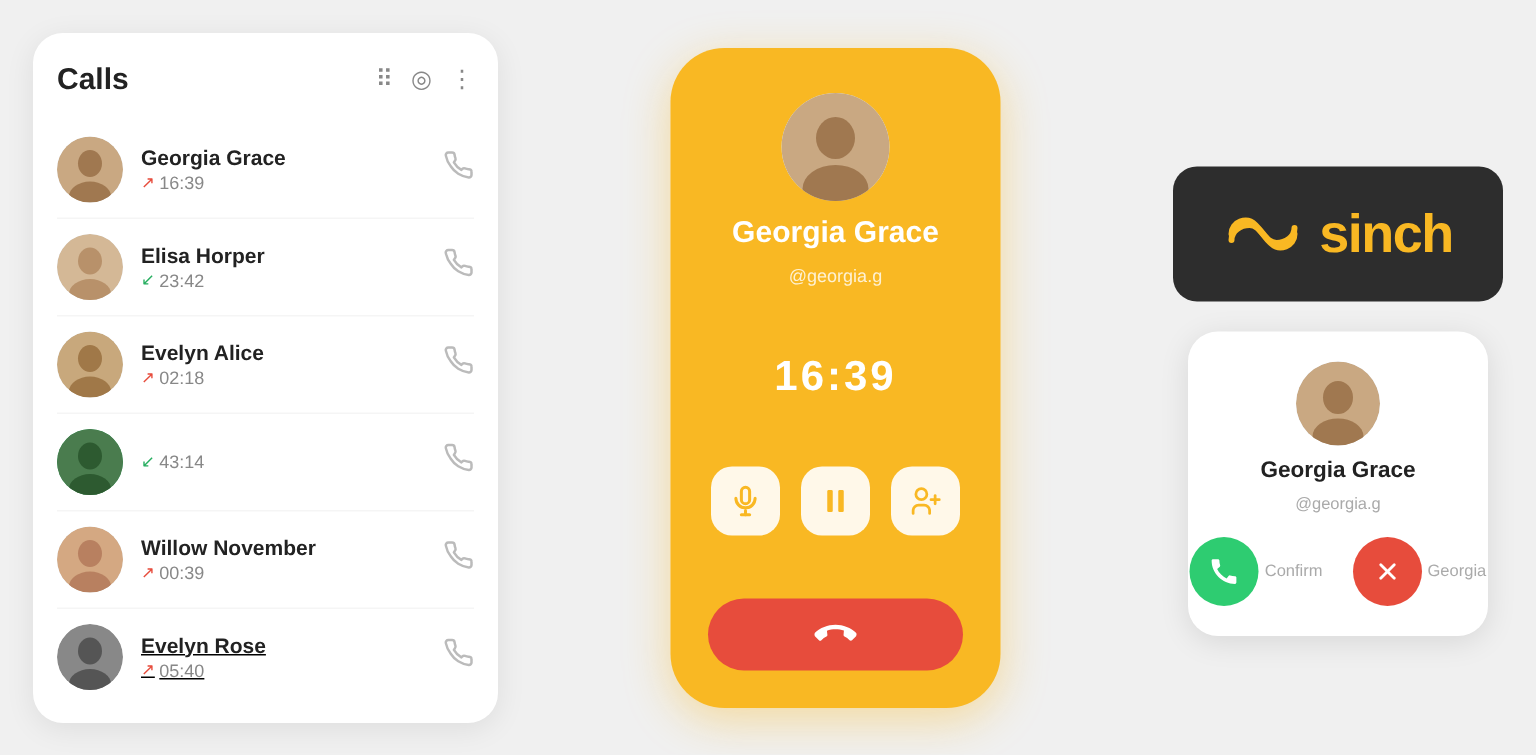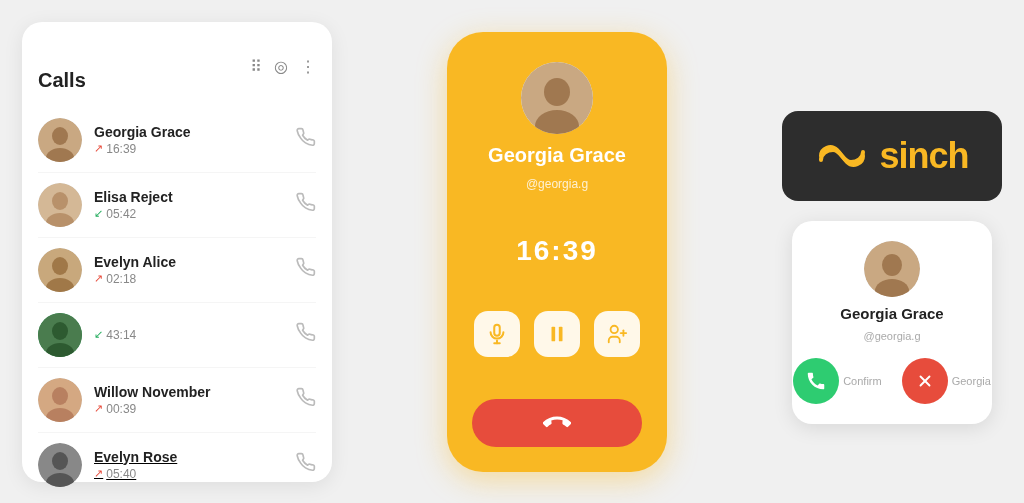--- a/index.html
+++ b/index.html
@@ -35,21 +35,20 @@
     .calls-header {
       display: flex;
       align-items: center;
       justify-content: space-between;
       margin-bottom: 16px;
     }
     .calls-title {
       font-size: 20px;
       font-weight: 600;
       color: #222;
-      margin-top: 27px;
     }
     .calls-header-icons {
       display: flex;
       gap: 12px;
       align-items: center;
     }
     .header-icon {
       color: #888;
       font-size: 16px;
       cursor: pointer;
@@ -303,24 +302,24 @@
 
     <div class="call-item">
       <div class="avatar">
         <svg viewBox="0 0 44 44" class="face-svg">
             <circle cx="22" cy="22" r="22" fill="#d4b896"></circle>
             <ellipse cx="22" cy="18" rx="8" ry="9" fill="#b8916a"></ellipse>
             <ellipse cx="22" cy="40" rx="14" ry="10" fill="#b8916a"></ellipse>
           </svg>
       </div>
       <div class="call-info">
-        <div class="call-name">Elisa Reject</div>
+        <div class="call-name">Elisa Horper</div>
         <div class="call-time">
           <span class="arrow down">↙</span>
-          <span>05:42</span>
+          <span>23:42</span>
         </div>
       </div>
       <span class="call-phone-icon">
         <svg width="20" height="20" viewBox="0 0 24 24" fill="none" stroke="#bbb" stroke-width="2" stroke-linecap="round" stroke-linejoin="round">
             <path d="M22 16.92v3a2 2 0 0 1-2.18 2A19.79 19.79 0 0 1 11.39 19a19.5 19.5 0 0 1-6-6 19.79 19.79 0 0 1-3.92-8.5A2 2 0 0 1 3.44 2h3a2 2 0 0 1 2 1.72c.127.96.361 1.903.7 2.81a2 2 0 0 1-.45 2.11L7.91 9.91a16 16 0 0 0 6 6l.78-.78a2 2 0 0 1 2.11-.45c.907.339 1.85.573 2.81.7A2 2 0 0 1 22 17z"></path>
           </svg>
       </span>
     </div>
 
     <div class="call-item">

